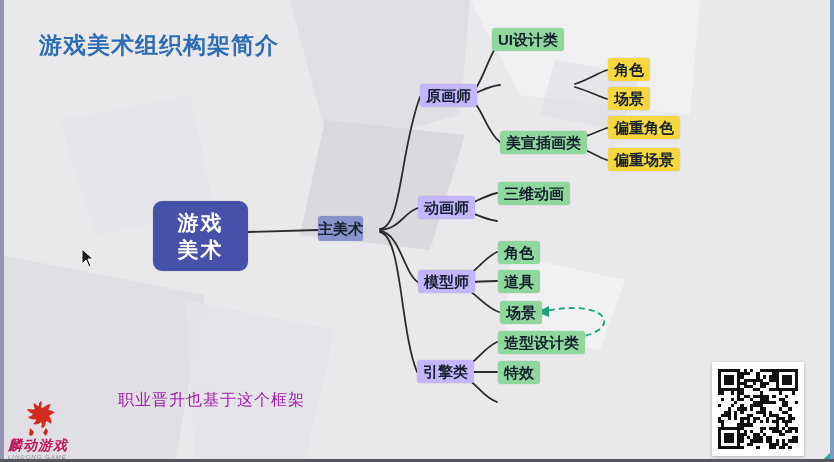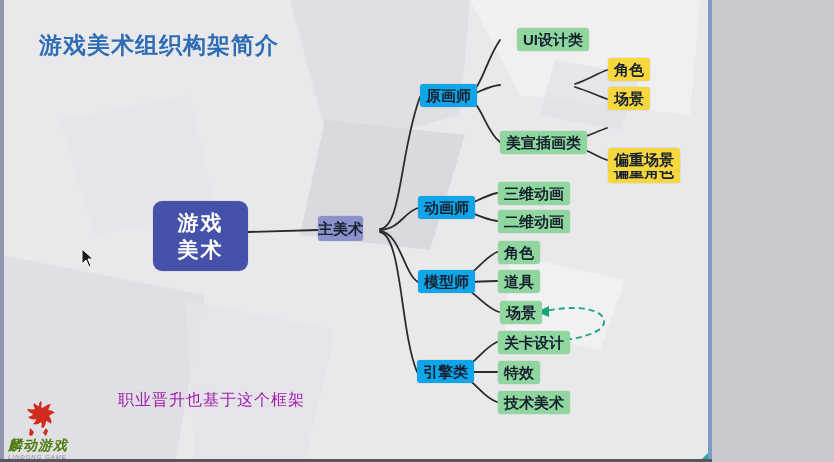--- a/index.html
+++ b/index.html
@@ -1,17 +1,17 @@
 <!DOCTYPE html>
 <html><head>
 <meta charset="utf-8">
 <style>
   html,body{margin:0;padding:0;background:#c9c9cf;}
   #stage{
-    position:relative;width:712px;height:462px;overflow:hidden;
+    position:relative;width:834px;height:462px;overflow:hidden;
     background:#e9e9ec;font-family:"Liberation Sans","DejaVu Sans",sans-serif;
   }
   
   .edge-left{position:absolute;left:0;top:0;width:4px;height:462px;background:#9295ae;}
   .edge-right{position:absolute;right:0;top:0;width:4px;height:462px;background:#7d9cc3;}
   .edge-bottom{position:absolute;left:0;bottom:0;width:834px;height:3px;background:#56565e;}
   
   .bgshape{position:absolute;pointer-events:none;}
   svg.lines{position:absolute;left:0;top:0;width:834px;height:462px;pointer-events:none;}
   .page-title{
@@ -23,29 +23,29 @@
     padding:2px 6px;border-radius:3px;white-space:nowrap;line-height:19px;
     box-shadow:0 0 0 0.5px rgba(0,0,0,0.08);
   }
   .node.root{
     background:#4652a9;color:#ffffff;border-radius:9px;
     left:153px;top:201px;width:95px;height:70px;padding:0;
     display:flex;flex-direction:column;align-items:center;justify-content:center;
     font-size:21px;line-height:27px;letter-spacing:2px;
   }
   .node.chief{background:#8a92cb;left:318px;top:216px;font-size:15px;padding:3px 0;}
-  .node.blue{background:#0ea5e9;}
+  .node.blue{background:#c4b5fd;}
   .node.green{background:#8fd79f;}
   .node.yellow{background:#f6d73d;}
   .footer-note{
     position:absolute;left:118px;top:390px;font-size:16px;color:#a21caf;letter-spacing:1px;
   }
   .logo{position:absolute;left:8px;top:398px;width:80px;}
   .logo .mark{display:block;margin-left:12px;}
-  .logo .zh{color:#4d7c0f;font-size:14px;font-weight:bold;font-style:italic;letter-spacing:1px;line-height:14px;}
+  .logo .zh{color:#be185d;font-size:14px;font-weight:bold;font-style:italic;letter-spacing:1px;line-height:14px;}
   .logo .en{color:#8a8a90;font-size:6px;letter-spacing:1px;font-style:italic;margin-top:2px;}
   .qr{
     position:absolute;left:712px;top:362px;width:92px;height:94px;background:#ffffff;
     display:flex;align-items:center;justify-content:center;box-shadow:0 1px 3px rgba(0,0,0,.25);
   }
   .cursor{position:absolute;left:78px;top:248px;}
   .corner-arrow{position:absolute;right:2px;bottom:2px;width:0;height:0;
     border-left:9px solid transparent;border-bottom:9px solid #2aa4a0;}
 </style>
 </head>
@@ -101,34 +101,32 @@
     <span>美术</span>
   </div>
 
   <div class="node chief">主美术</div>
 
   <div class="node blue" style="left:420px;top:84px;">原画师</div>
   <div class="node blue" style="left:418px;top:196px;">动画师</div>
   <div class="node blue" style="left:418px;top:270px;">模型师</div>
   <div class="node blue" style="left:417px;top:360px;">引擎类</div>
 
-  <div class="node green" style="left:517px;top:28px;">UI设计类</div>
+  <div class="node green" style="left:492px;top:28px;">UI设计类</div>
   <div class="node green" style="left:500px;top:131px;">美宣插画类</div>
   <div class="node green" style="left:498px;top:182px;">三维动画</div>
-  <div class="node green" style="left:498px;top:210px;">二维动画</div>
   <div class="node green" style="left:498px;top:241px;">角色</div>
   <div class="node green" style="left:498px;top:270px;padding-left:6px;">道具</div>
   <div class="node green" style="left:500px;top:301px;">场景</div>
-  <div class="node green" style="left:498px;top:331px;">关卡设计</div>
+  <div class="node green" style="left:498px;top:331px;">造型设计类</div>
   <div class="node green" style="left:498px;top:361px;">特效</div>
-  <div class="node green" style="left:498px;top:391px;">技术美术</div>
 
   <div class="node yellow" style="left:608px;top:58px;">角色</div>
   <div class="node yellow" style="left:608px;top:87px;">场景</div>
-  <div class="node yellow" style="left:608px;top:116px;margin-top:44px;">偏重角色</div>
+  <div class="node yellow" style="left:608px;top:116px;">偏重角色</div>
   <div class="node yellow" style="left:608px;top:148px;">偏重场景</div>
 
   <div class="footer-note">职业晋升也基于这个框架</div>
 
   <div class="logo">
     <svg class="mark" width="40" height="40" viewBox="0 0 40 40">
       <path fill="#d12b1e" d="M21,3 c2,3 -1,5 1,7 c3,-1 5,-4 9,-4 c-2,2 -1,4 -3,6 c3,0 5,1 7,3 c-3,0 -4,2 -6,3 c2,2 3,5 2,8 c-2,-2 -3,-2 -5,-3 c0,3 -1,5 -3,7 l-2,-1 c1,-2 1,-3 0,-5 c-2,2 -5,3 -8,2 c2,-2 3,-3 3,-5 c-3,1 -6,0 -8,-2 c2,-1 4,-1 5,-3 c-2,-1 -5,-2 -6,-5 c3,0 6,1 8,0 c-1,-2 -2,-4 -1,-6 c2,1 3,3 5,3 c0,-2 0,-4 2,-5 z"></path>
       <path fill="#d12b1e" d="M10,30 l4,4 l-2,4 l-3,-1 z M26,30 l-3,5 l3,3 l2,-5 z"></path>
     </svg>
     <div class="zh">麟动游戏</div>

